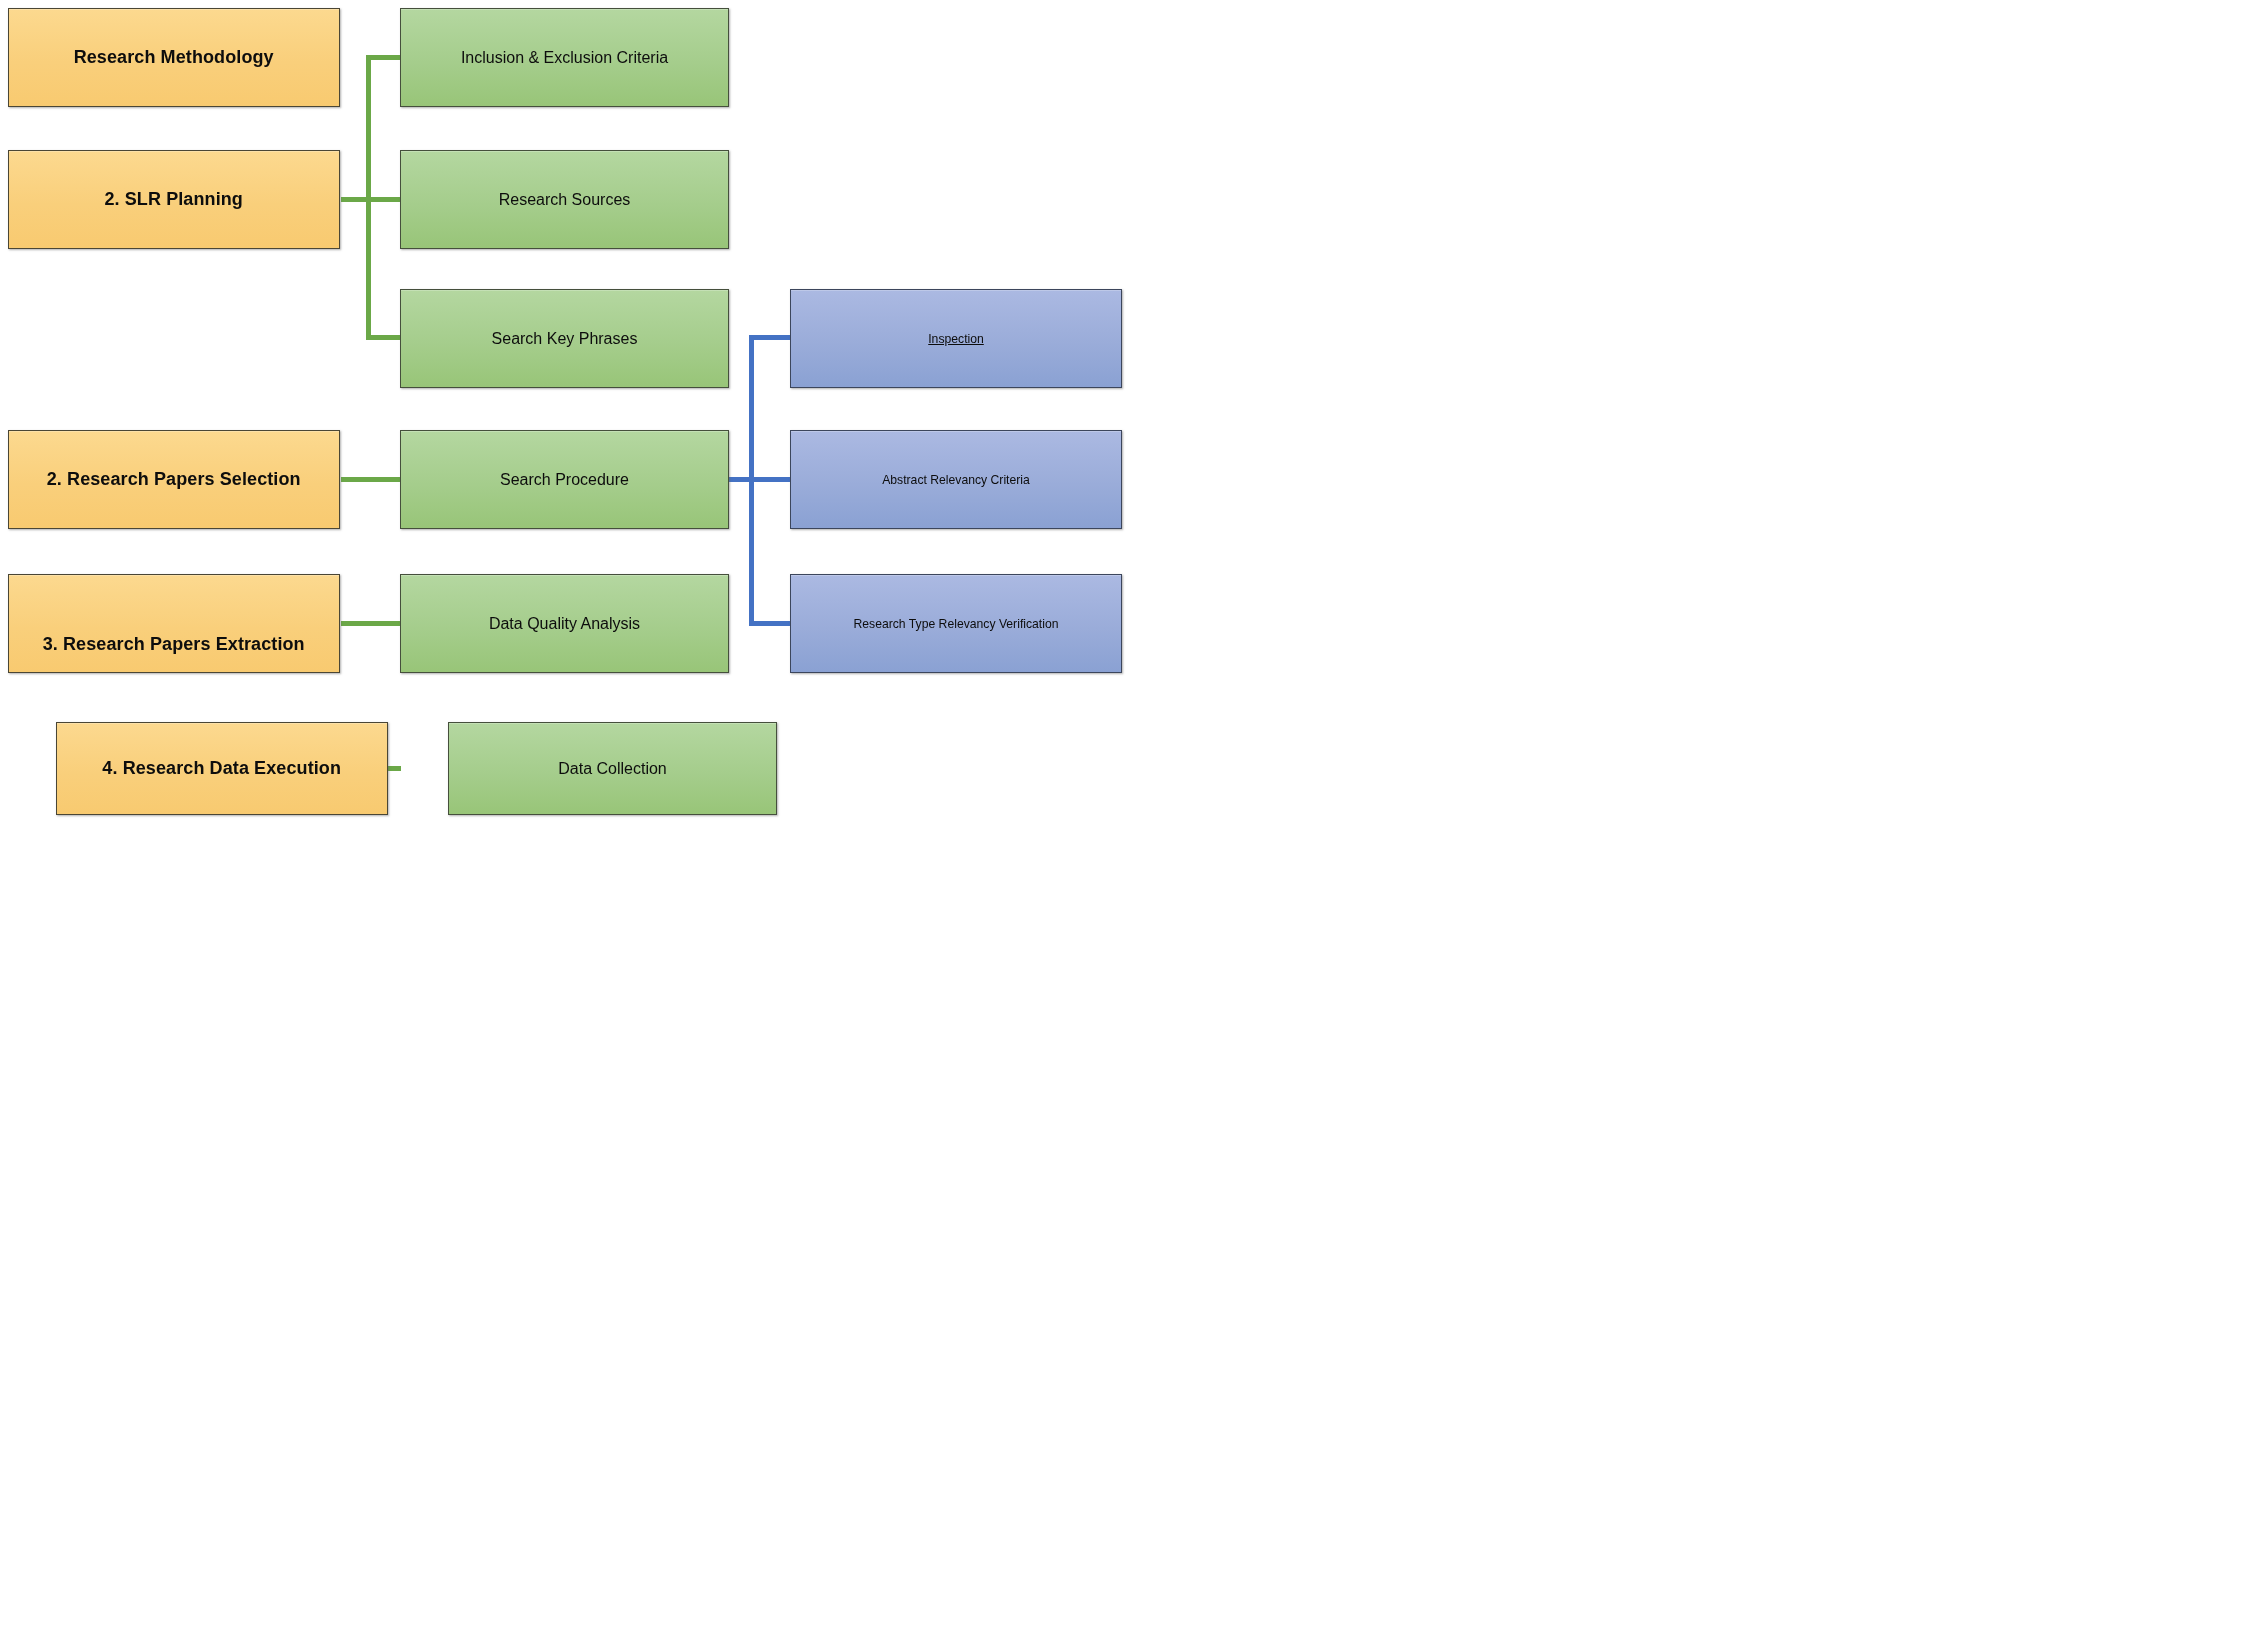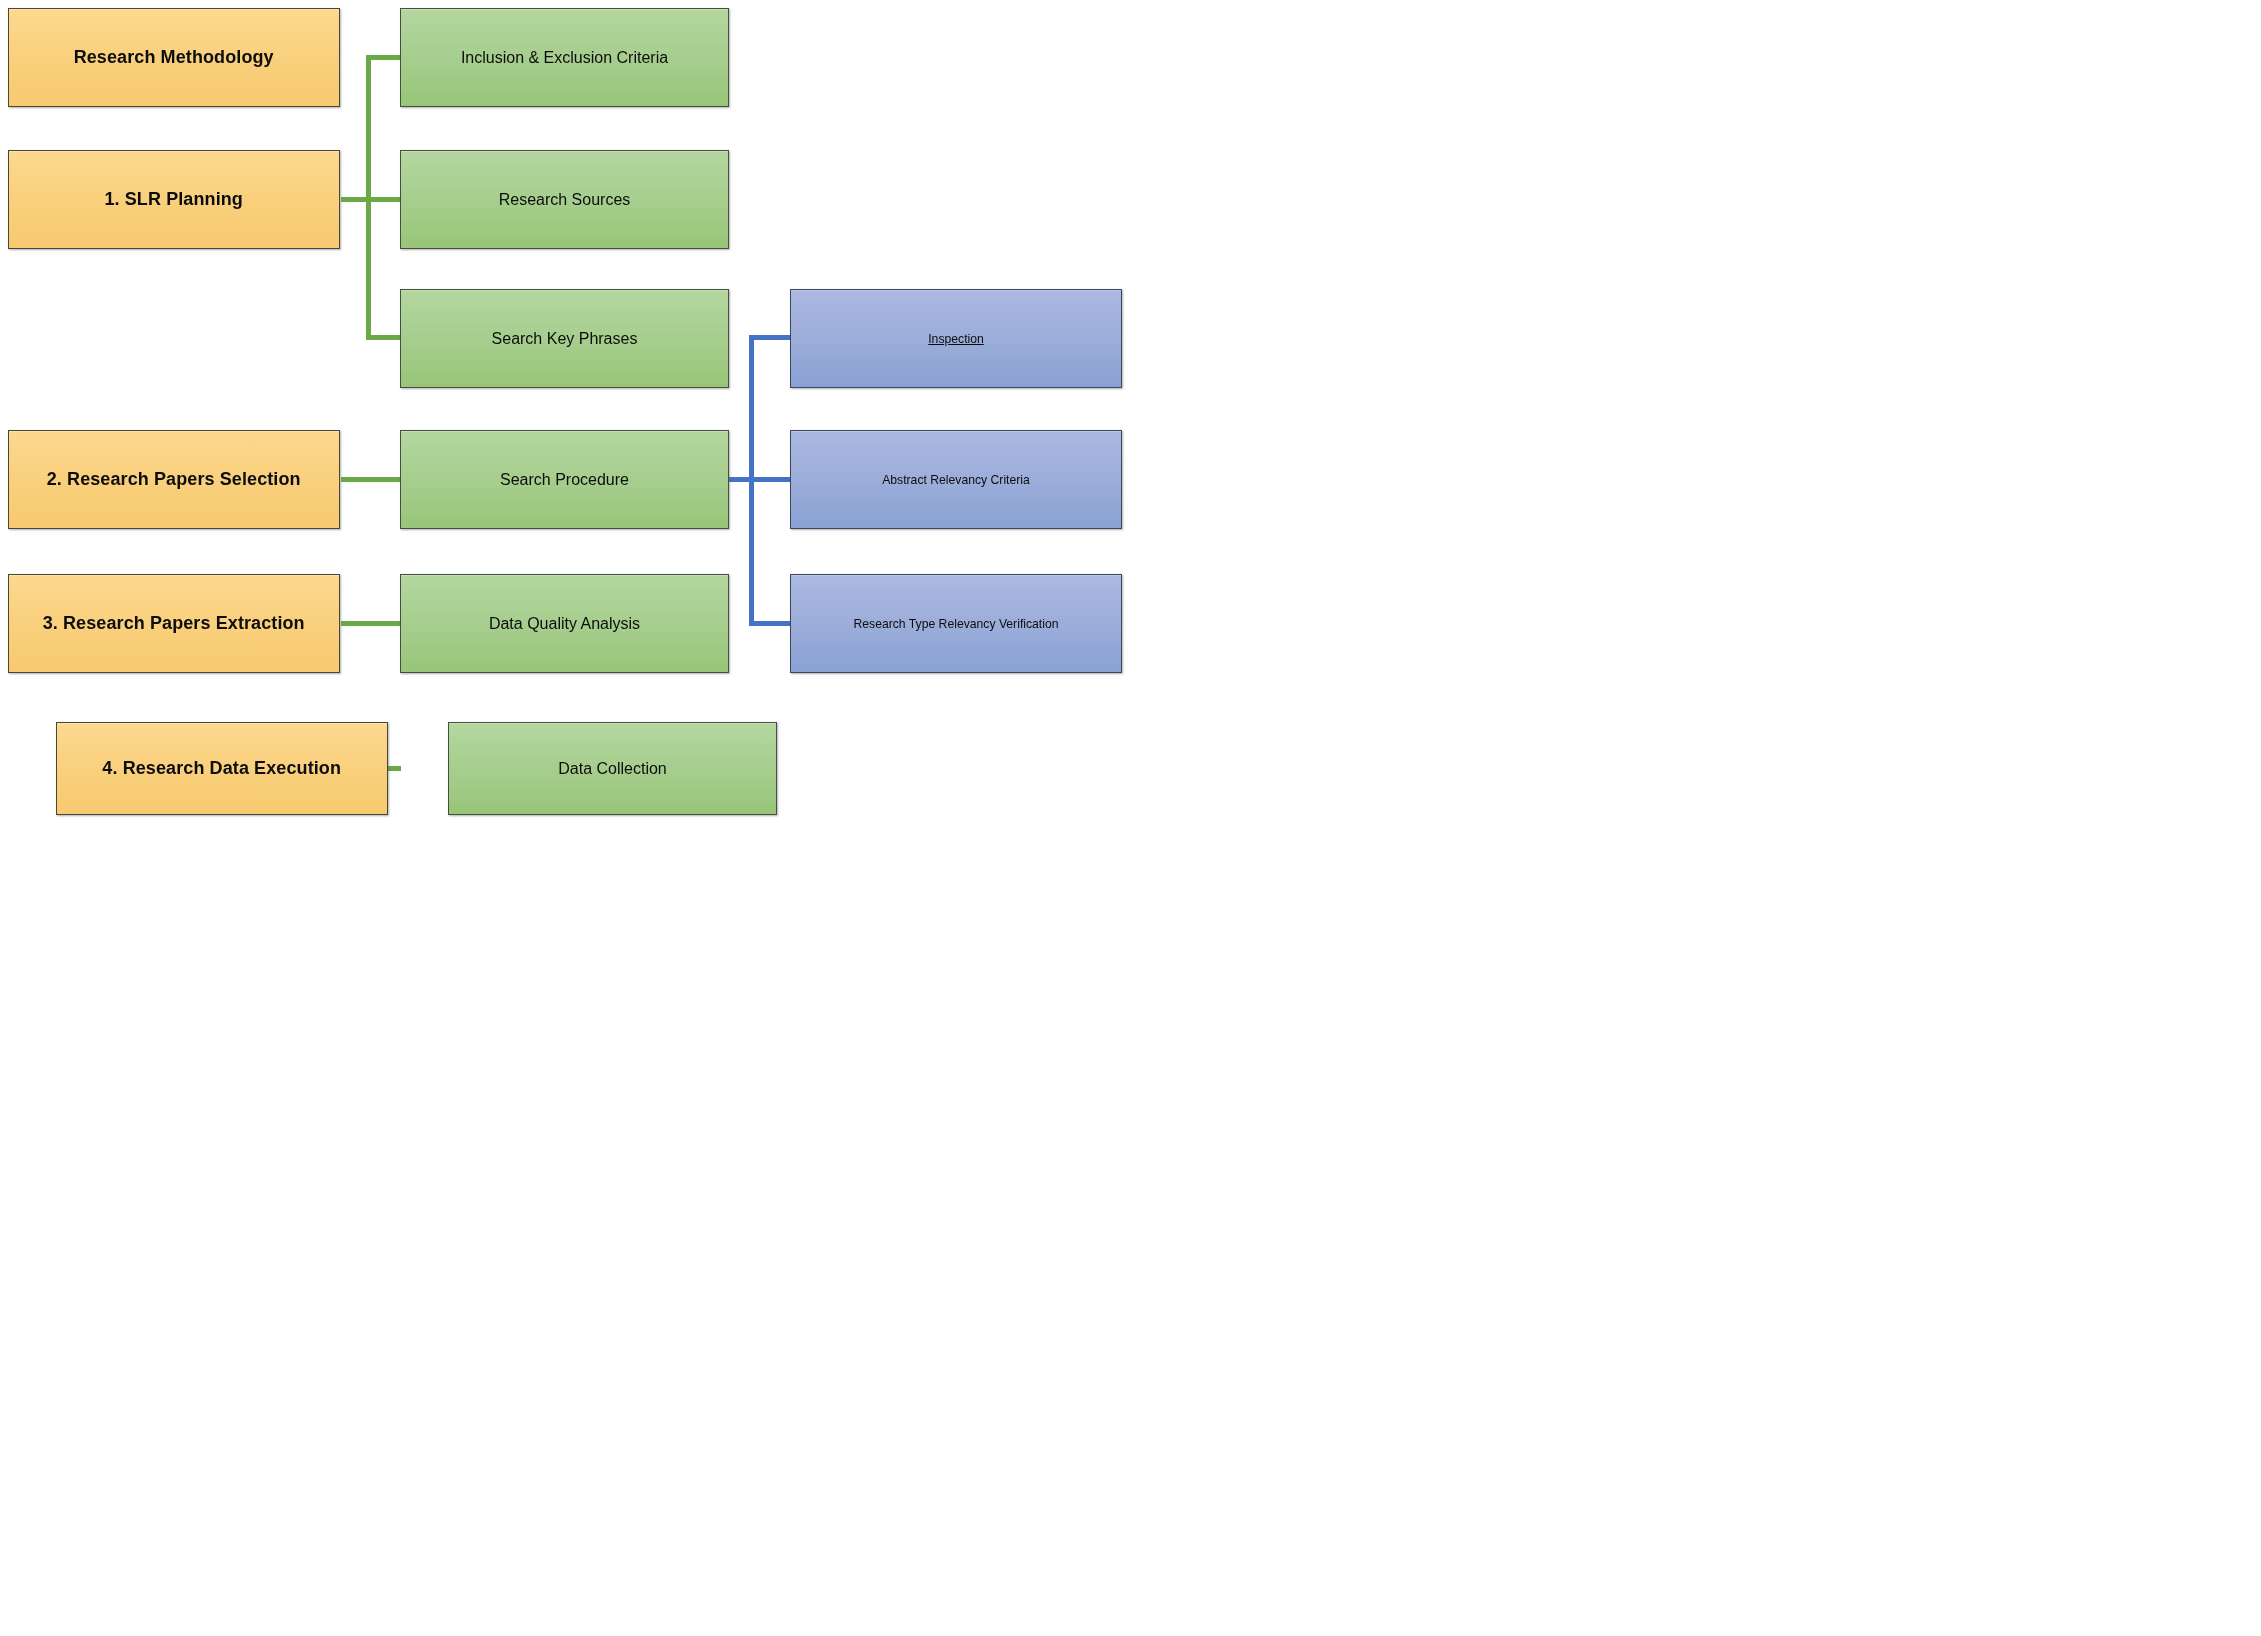--- a/index.html
+++ b/index.html
@@ -73,26 +73,26 @@
 
   <div class="line blue vline" style="left:749px; top:335px; height:291px;"></div>
   <div class="line blue hline" style="left:729px; top:477px; width:61px;"></div>
   <div class="line blue hline" style="left:749px; top:335px; width:41px;"></div>
   <div class="line blue hline" style="left:749px; top:621px; width:41px;"></div>
 
   <div class="box stage h154" style="left:7.7px; top:8.4px;">
     <span>Research Methodology</span>
   </div>
   <div class="box stage h154" style="left:7.7px; top:150px;">
-    <span>1. SLR Planning</span>
+    <span>2. SLR Planning</span>
   </div>
   <div class="box stage h154" style="left:7.7px; top:430px;">
     <span>2. Research Papers Selection</span>
   </div>
-  <div class="box stage h154" style="left:7.7px; top:574px;">
+  <div class="box stage h154" style="left:7.7px; top:574px;align-items:flex-end;">
     <span>3. Research Papers Extraction</span>
   </div>
   <div class="box stage h145" style="left:7.7px; top:722px;">
     <span>4. Research Data Execution</span>
   </div>
 
   <div class="box task h154" style="left:400px; top:8.4px;">
     <span>Inclusion &amp; Exclusion Criteria</span>
   </div>
   <div class="box task h154" style="left:400px; top:150px;">

